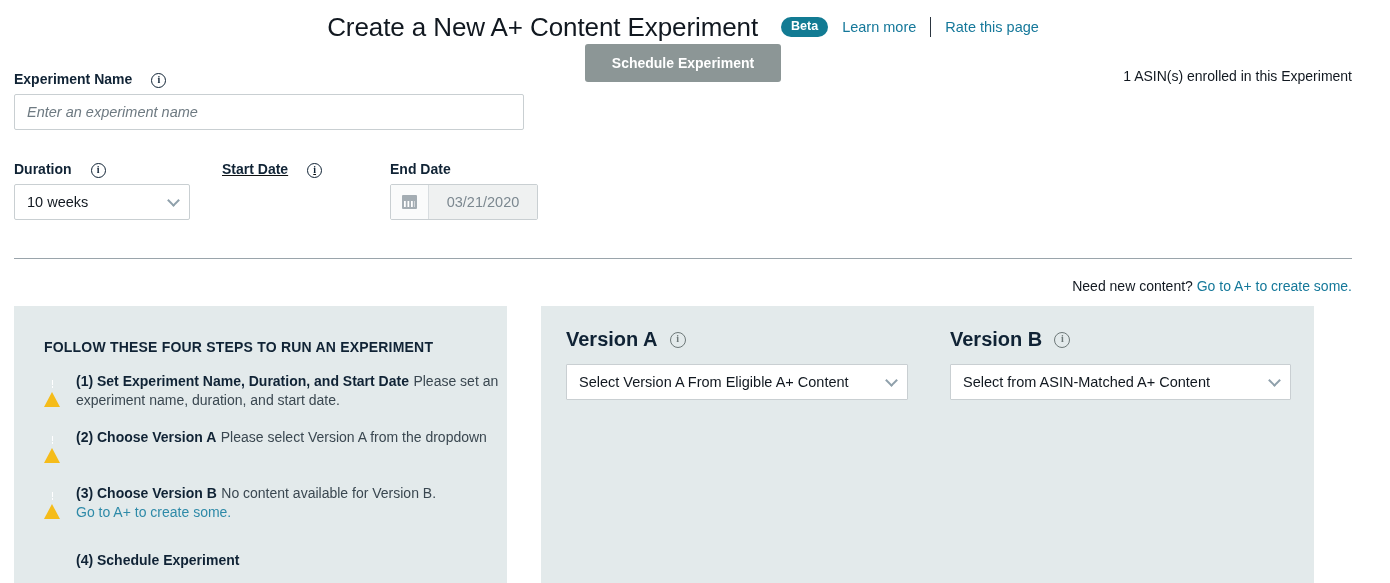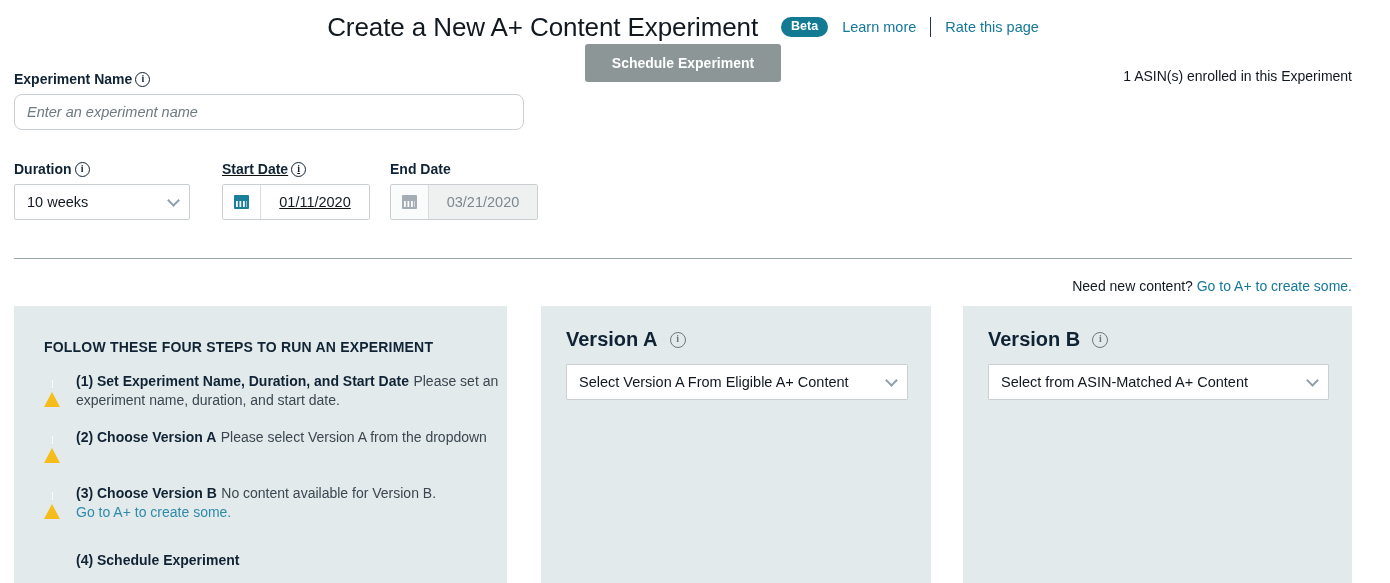--- a/index.html
+++ b/index.html
@@ -49,41 +49,41 @@
     font-size: 14px; font-weight: 700; cursor: default;
   }
 
   .asin-note {
     position: absolute; right: 38px; top: 68px;
     font-size: 14px; color: #111820; white-space: nowrap;
   }
 
   
   .field-label {
-    display: flex; align-items: center;
+    display: flex; align-items: flex-end;
     font-size: 14px; font-weight: 700; color: #102335;
-    margin-bottom: 6px; line-height: 18px;
+    margin-bottom: 6px; line-height: 18px; gap: 16px;
   }
   .info-icon {
     display: inline-flex; align-items: center; justify-content: center;
     width: 15px; height: 15px; margin-left: 3px;
     border: 1.4px solid #102335; border-radius: 50%;
     font-size: 10px; font-weight: 700; font-style: normal;
     color: #102335; line-height: 1; font-family: "Liberation Serif", serif;
     padding-bottom: 1px;
   }
   .info-icon.light {
     border-color: #6d7878; color: #6d7878; border-width: 1.3px;
     width: 16px; height: 16px;
   }
 
   .name-wrap { position: absolute; left: 14px; top: 70px; }
   .name-input {
     width: 510px; height: 36px;
-    border: 1px solid #c9cfd2; border-radius: 8px;
+    border: 1px solid #c9cfd2; border-radius: 2px;
     background: #ffffff; padding: 0 12px;
     font-family: "Liberation Sans", sans-serif; font-size: 14.5px;
     color: #111820; outline: none;
   }
   .name-input::placeholder { color: #6e7a82; font-style: italic; }
 
   .row2 { position: absolute; left: 14px; top: 160px; display: flex; }
   .col-duration { width: 176px; margin-right: 32px; }
   .col-start { width: 148px; margin-right: 20px; text-decoration: underline; }
   .col-end { width: 148px; }
@@ -137,21 +137,21 @@
   .need-note {
     position: absolute; right: 38px; top: 278px;
     font-size: 14px; color: #111820; white-space: nowrap;
   }
   .need-note a { color: #15789a; text-decoration: none; }
 
   
   .panel { position: absolute; top: 306px; background: #e3eaeb; }
   .panel-steps { left: 14px; width: 493px; height: 277px; }
   .panel-a { left: 541px; width: 390px; height: 277px; }
-  .panel-b { left: 963px; width: 389px; height: 277px; }
+  .panel-b { left: 925px; width: 389px; height: 277px; }
 
   .steps-title {
     position: absolute; left: 30px; top: 33px;
     font-size: 14px; font-weight: 700; color: #102335;
     letter-spacing: 0.2px;
   }
   .step {
     position: absolute; left: 30px; display: flex; align-items: flex-start;
   }
   .step-1 { top: 66px; }
@@ -237,32 +237,20 @@
       <div class="select-box">
         <span>10 weeks</span>
         <span class="chevron"></span>
       </div>
     </div>
 
     <div class="col-start">
       <div class="field-label">
         <span>Start Date</span>
         <span class="info-icon">i</span>
-      </div>
-      <div class="date-box">
-        <span class="cal-cell">
-          <span class="cal teal">
-            <span class="top"></span>
-              <span class="body"></span>
-              <span class="dots">
-                <i></i>
-              </span>
-          </span>
-        </span>
-        <span class="date-val">01/11/2020</span>
       </div>
     </div>
 
     <div class="col-end">
       <div class="field-label">
         <span>End Date</span>
       </div>
       <div class="date-box disabled">
         <span class="cal-cell">
           <span class="cal gray">

